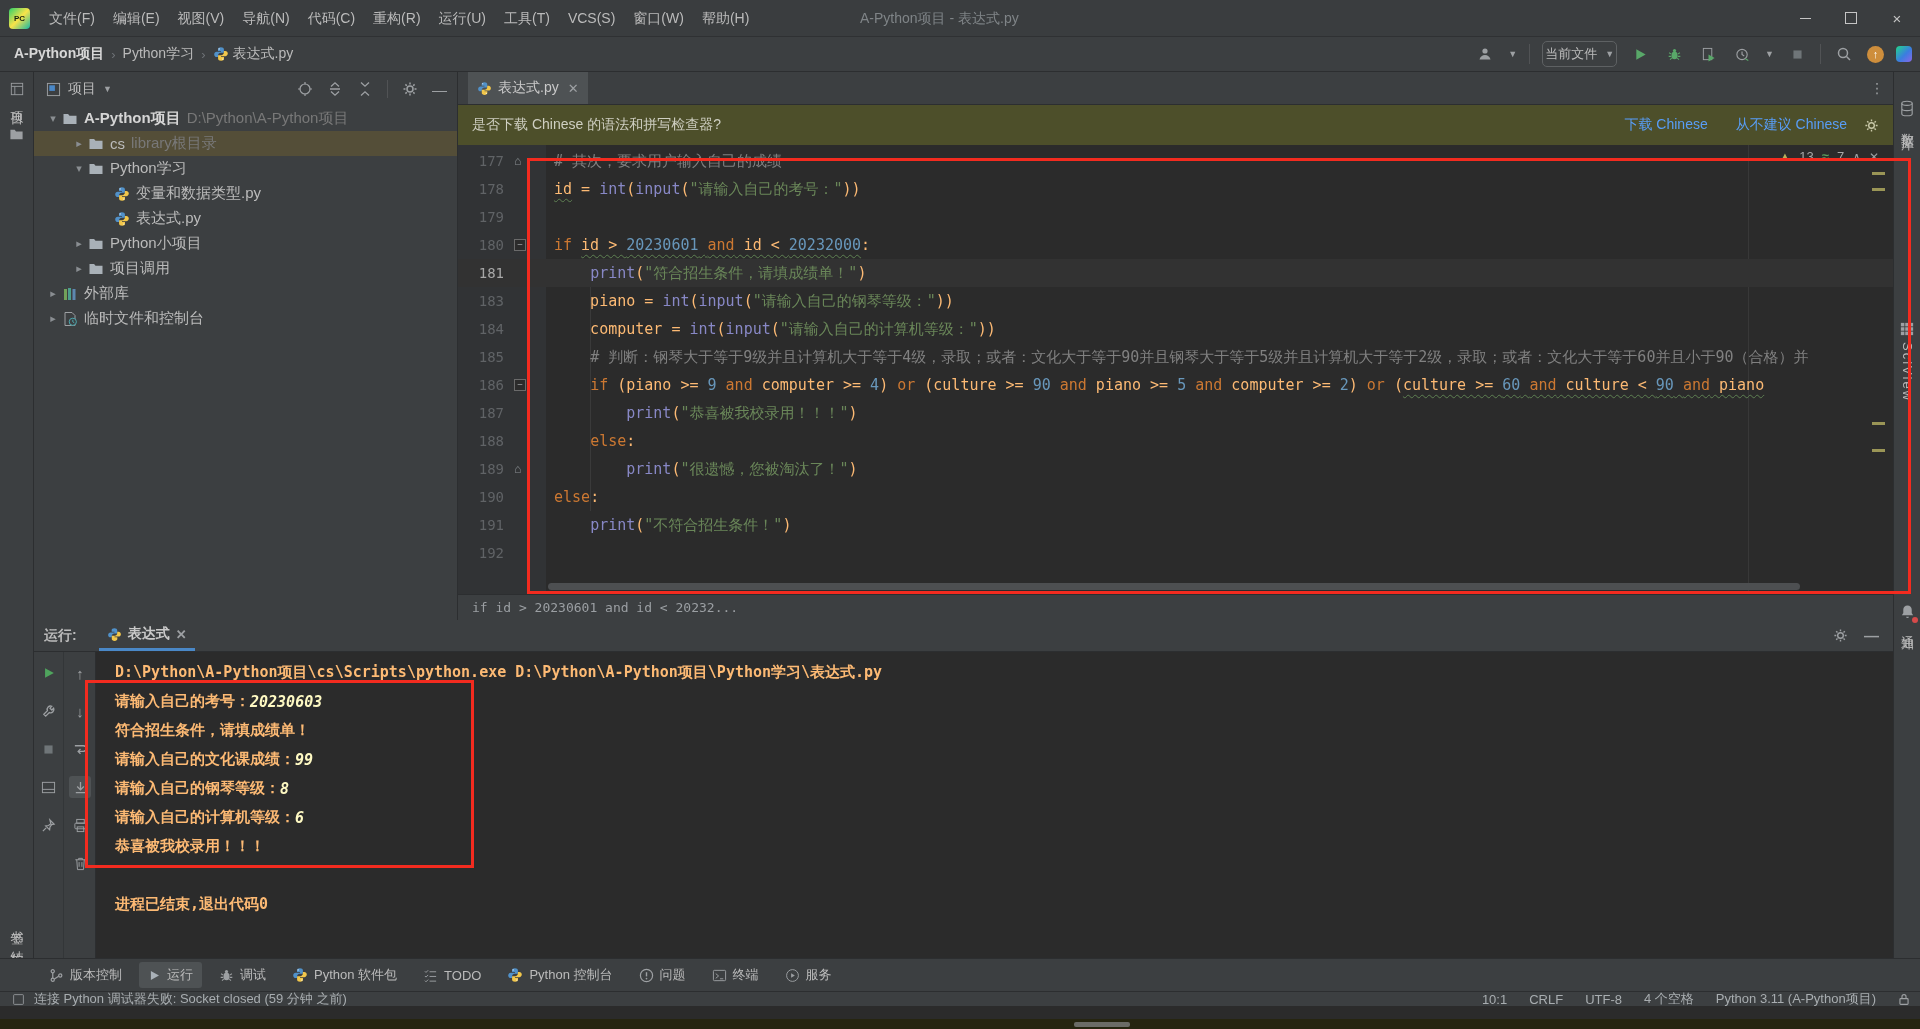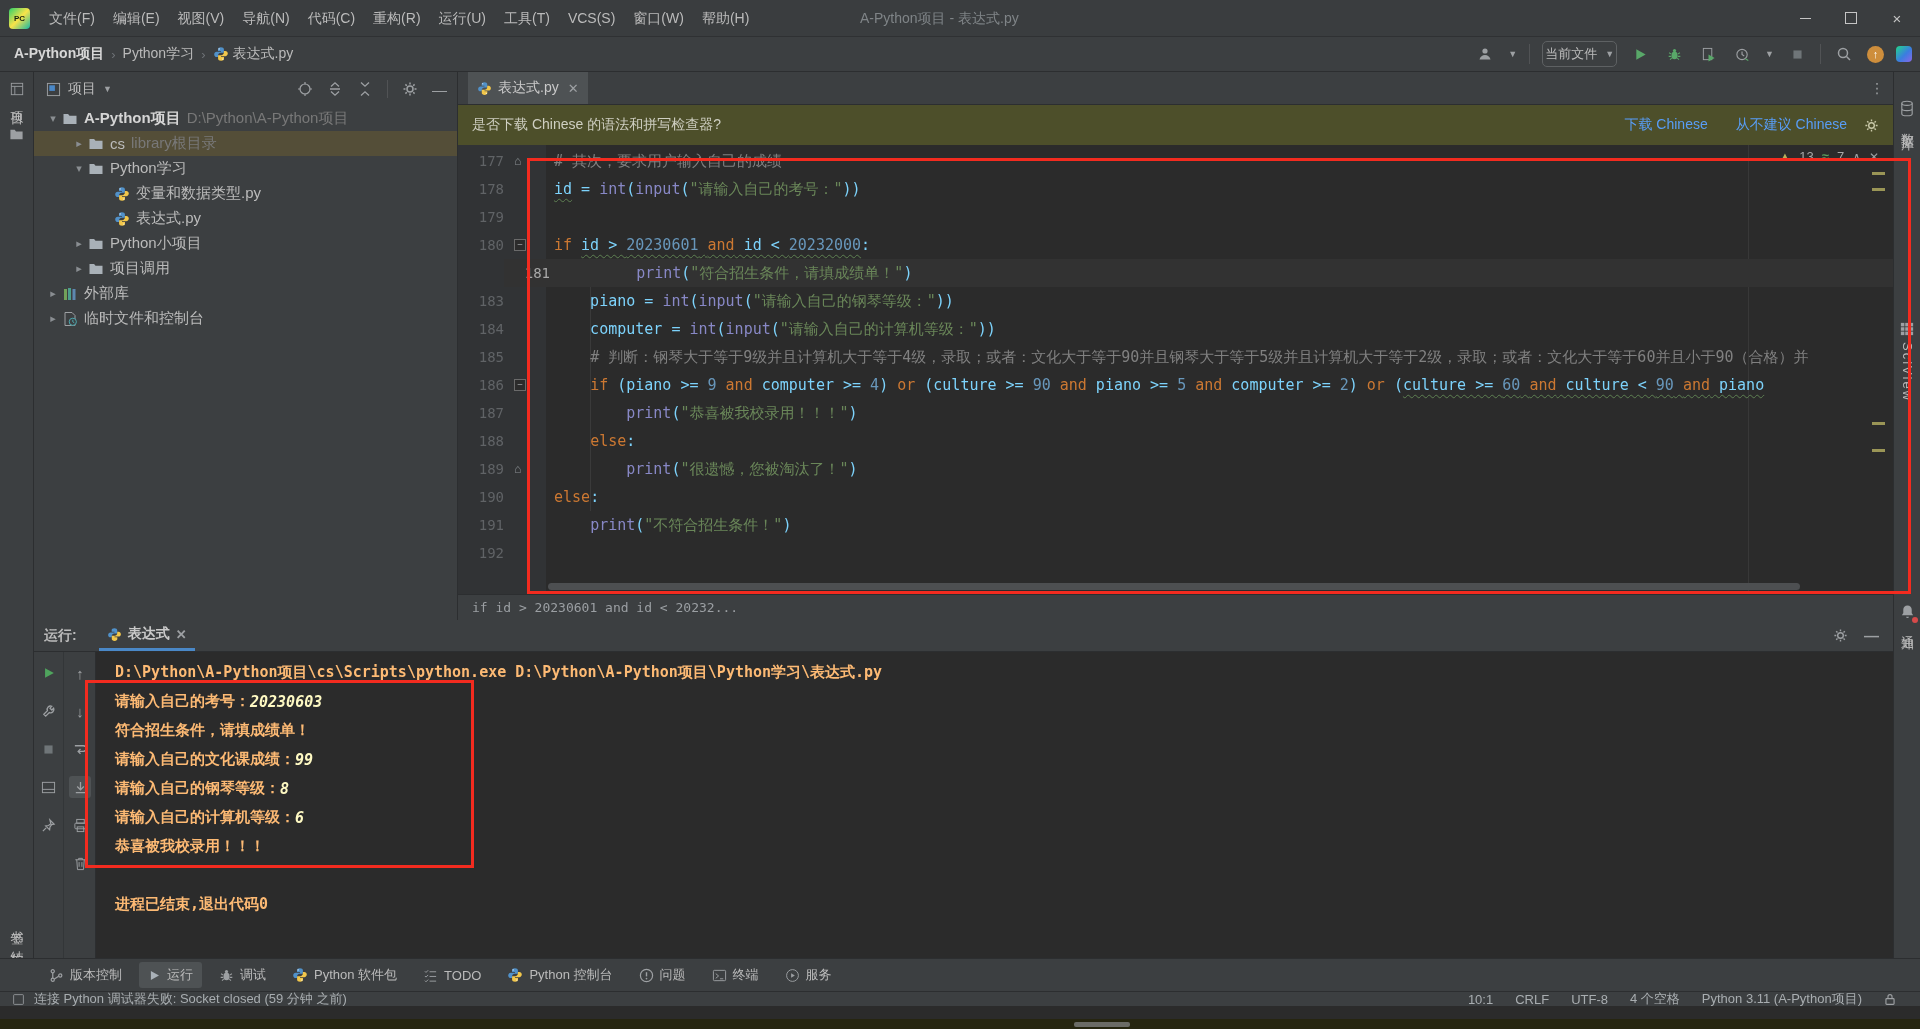--- a/index.html
+++ b/index.html
@@ -74,28 +74,28 @@
   #banner a{color:#589DF6;text-decoration:none;}
   #banner .gear{position:absolute;right:14px;}
 
   #codearea{position:absolute;left:0;top:73px;width:100%;height:449px;background:#2B2B2B;}
   #gutterbg{position:absolute;left:0;top:0;width:88px;height:100%;background:#313335;}
   #margin-guide{position:absolute;left:1290px;top:0;width:1px;height:100%;background:#383838;}
   #indent-guide{position:absolute;left:132px;top:114px;width:1px;height:252px;background:#3A3A3A;}
   #code-lines{position:absolute;left:0;top:2px;width:100%;}
   .code-row{height:28px;display:flex;align-items:center;white-space:pre;
     font-family:"DejaVu Sans Mono",monospace;font-size:15px;}
-  .code-row.cur{background:#323232;margin-left:46px;}
+  .code-row.cur{background:#323232;}
   .ln{width:46px;text-align:right;color:#606366;font-size:14px;flex:none;}
   .cur .ln{color:#A8A8A8;}
   .mk{width:42px;flex:none;display:flex;align-items:center;padding-left:10px;box-sizing:border-box;color:#6E7275;font-size:12px;}
   .foldbox{width:10px;height:10px;border:1px solid #6A6A6A;color:#9DA0A3;font-size:9px;line-height:9px;
     text-align:center;background:#2B2B2B;}
   .codetxt{margin-left:8px;}
-  .tk-p{color:#7dd3fc;} .tk-k{color:#CC7832;} .tk-n{color:#6897BB;} .tk-s{color:#6A8759;}
+  .tk-p{color:#fdba74;} .tk-k{color:#CC7832;} .tk-n{color:#6897BB;} .tk-s{color:#6A8759;}
   .tk-b{color:#8888C6;} .tk-c{color:#808080;}
   .wavy{text-decoration:underline;text-decoration-style:wavy;text-decoration-color:#5E8052;
     text-decoration-thickness:1px;text-underline-offset:4px;}
   #hscroll{position:absolute;left:90px;top:438px;width:1252px;height:7px;border-radius:4px;background:#4D4F51;}
   #insp-widget{position:absolute;right:14px;top:77px;display:flex;align-items:center;gap:8px;
     font-size:13px;color:#A8A8A8;}
   #insp-widget .tri{color:#B6AE5A;font-size:13px;}
   #insp-widget .sq{color:#5C9E5C;font-weight:bold;}
   #insp-widget .wctl{color:#9DA0A3;font-size:12px;}
   .stripe-mark{position:absolute;right:8px;width:13px;height:3px;background:#9A9556;}
@@ -130,21 +130,21 @@
   .ck-p{color:#fdba74;} .ck-in{color:#fef9c3;font-style:italic;}
 
   
   #bottom-bar{position:absolute;left:0;top:958px;width:1920px;height:33px;background:#3C3F41;
     border-top:1px solid #2C2E30;box-sizing:border-box;display:flex;align-items:center;padding-left:40px;gap:8px;}
   .bb-item{display:flex;align-items:center;gap:6px;font-size:13px;color:#BBBBBB;padding:4px 9px;border-radius:3px;text-align:center;}
   .bb-item.active{background:#4E5254;}
   #status-bar{position:absolute;left:0;top:991px;width:1920px;height:15px;background:#3C3F41;
     border-top:1px solid #2C2E30;box-sizing:border-box;display:flex;align-items:center;font-size:13px;color:#A8ADB0;}
   #status-left{display:flex;align-items:center;gap:9px;margin-left:12px;}
-  #status-right{position:absolute;right:24px;display:flex;align-items:center;gap:22px;}
+  #status-right{position:absolute;right:10px;display:flex;align-items:center;gap:22px;}
   #sliver{position:absolute;left:0;top:1019px;width:1920px;height:10px;background:#262510;}
   #sliver-tab{position:absolute;left:1074px;top:3px;width:56px;height:5px;border-radius:2px;background:#6B6B66;}
 
   
   .red-rect{position:absolute;border:3px solid #F32B1F;z-index:50;pointer-events:none;}
   #red1{left:527px;top:158px;width:1378px;height:430px;}
   #red2{left:85px;top:680px;width:383px;height:182px;}
 </style>
 </head>
 <body>

